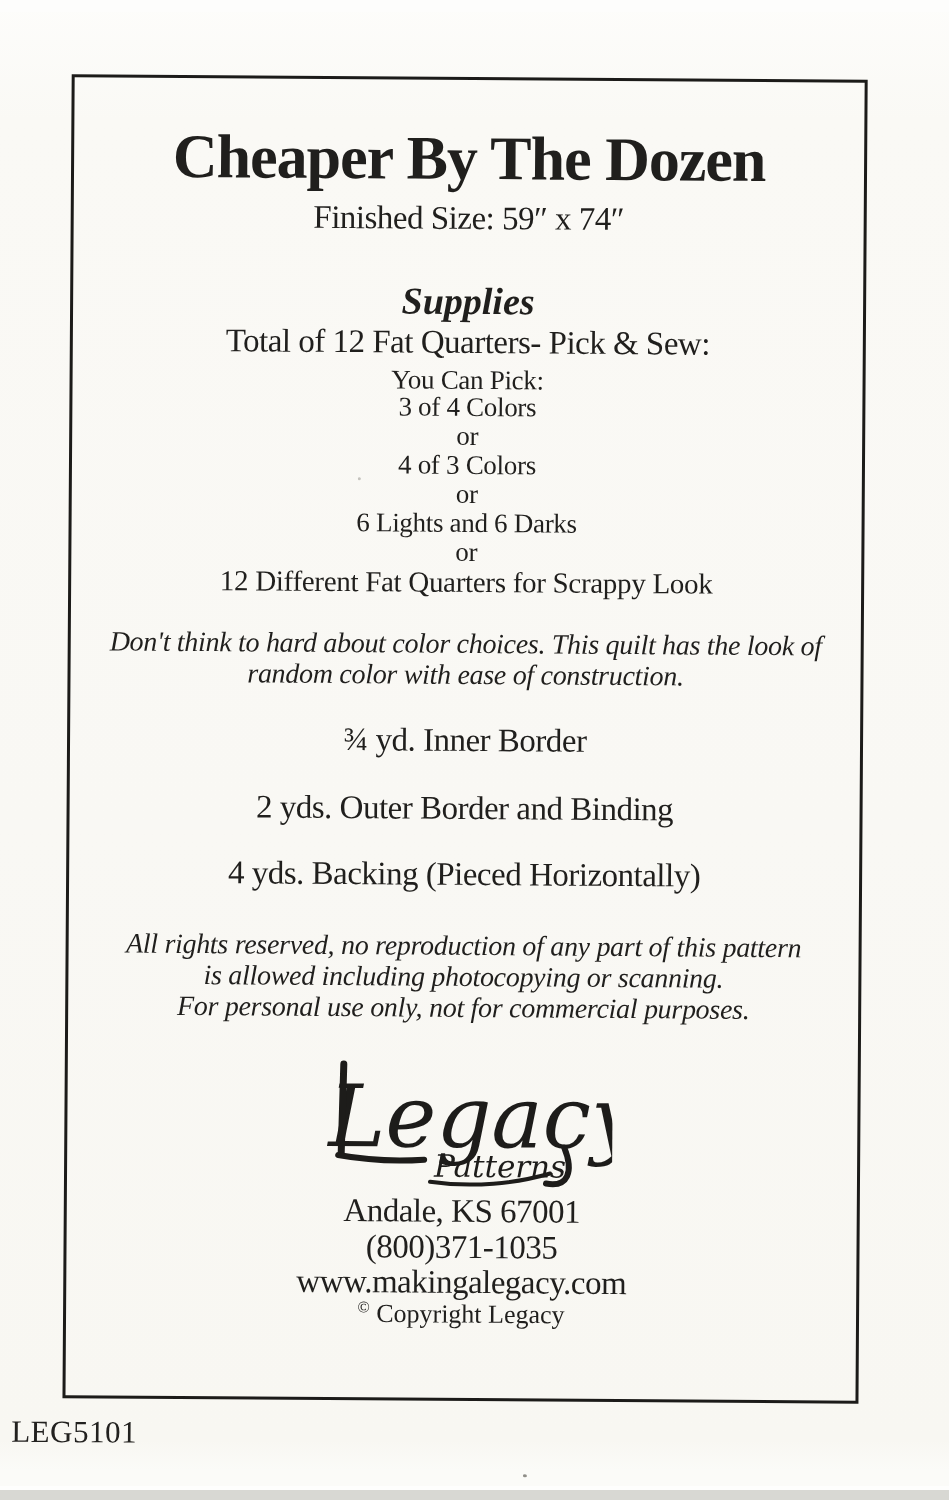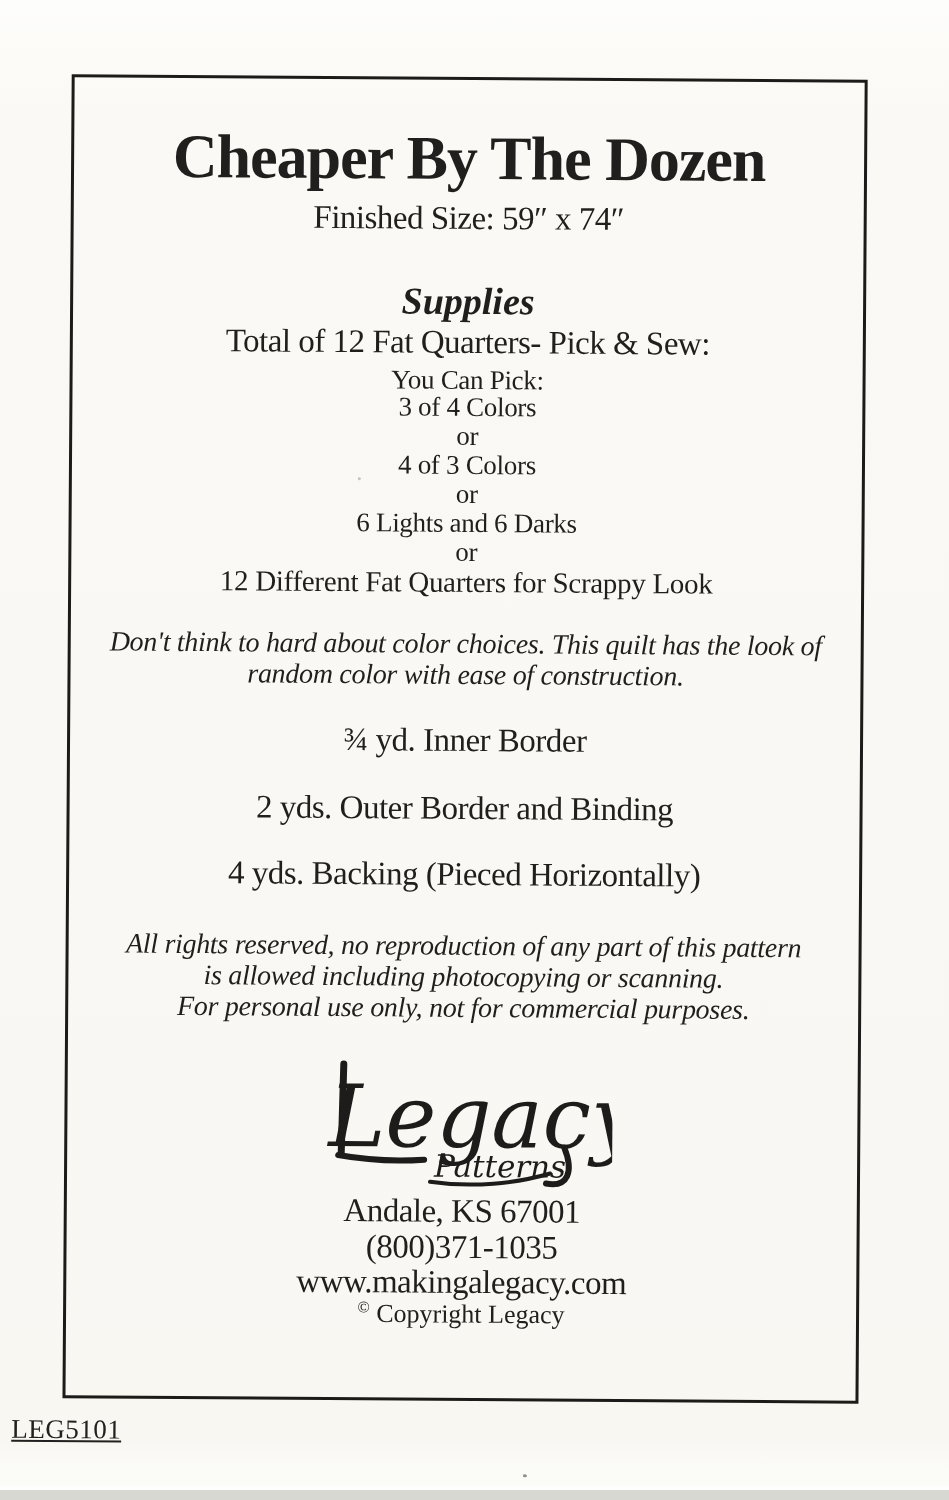--- a/index.html
+++ b/index.html
@@ -20,21 +20,21 @@
   .stack div{line-height:29px;}
   .fs62{font-size:62px;letter-spacing:-1px;}
   .fs38{font-size:38px;}
   .fs33{font-size:33px;letter-spacing:-0.5px;}
   .fs29{font-size:29px;letter-spacing:-0.3px;}
   .fs28{font-size:28px;letter-spacing:-0.3px;}
   .fs27{font-size:27px;letter-spacing:-0.3px;}
   .fs26{font-size:26px;}
   .para div{line-height:31px;}
   .logo-wrap{position:absolute;left:0;top:975px;width:100%;text-align:center;}
-  .sku{position:absolute;left:16px;top:1417px;font-size:27px;letter-spacing:0.5px;color:#22211f;text-decoration:underline;}
+  .sku{position:absolute;left:16px;top:1417px;font-size:31px;letter-spacing:0.5px;color:#22211f;}
   .bottom-white{position:absolute;left:0;bottom:10px;width:100%;height:4px;background:#fefefd;}
   .bottom-band{position:absolute;left:0;bottom:0;width:100%;height:10px;background:#d8d8d3;}
   .top-band{position:absolute;left:0;top:0;width:100%;height:12px;background:#fdfdfc;}
   .speck{position:absolute;border-radius:50%;background:#8f8e88;}
   sup.csym{font-size:0.62em;vertical-align:super;}
 </style>
 </head>
 <body>
 
 <div class="page">

